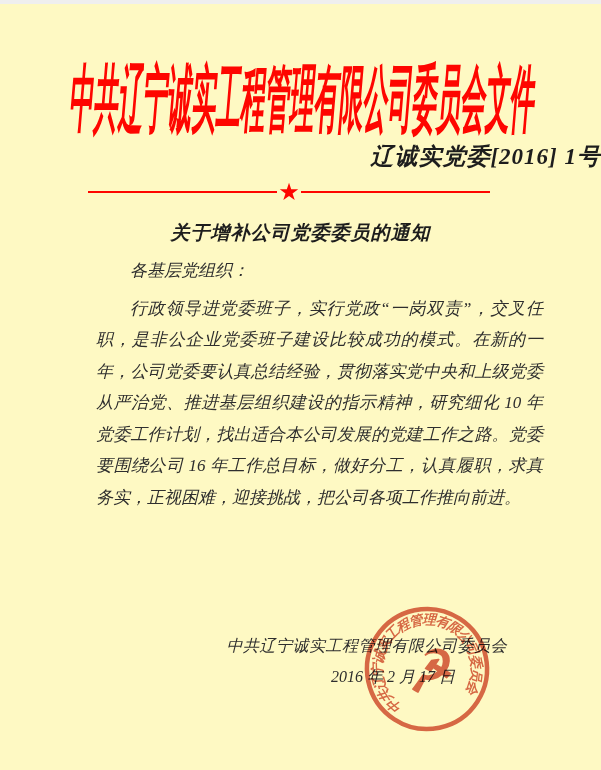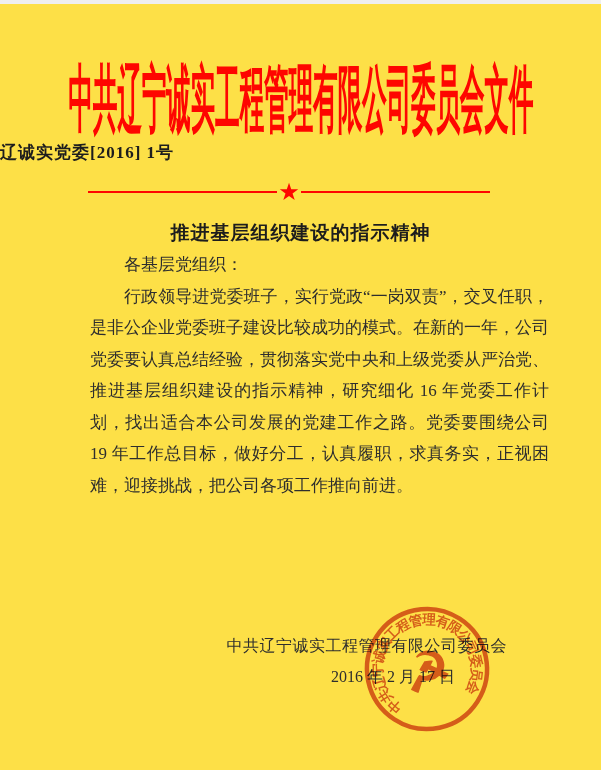--- a/index.html
+++ b/index.html
@@ -1,36 +1,37 @@
 <!DOCTYPE html>
 <html><head>
 <meta charset="utf-8">
 <style>
   html,body{margin:0;padding:0;background:#fff;}
   #page{
-    position:relative;width:601px;height:770px;background:#fde047;
+    position:relative;width:601px;height:770px;background:#fef9c3;
     font-family:"Liberation Serif",serif;color:var(--text,#2b2b2b);
     overflow:hidden;
+    font-style:italic;
   }
   .top-strip{position:absolute;top:0;left:0;width:601px;height:4px;background:#efefef;}
 
   .header-wrap{
     position:absolute;top:52px;left:0;width:601px;height:96px;
     display:flex;align-items:center;justify-content:center;
   }
   .header-title{
     font-size:24px;font-weight:bold;white-space:nowrap;
     color:var(--red,#fe0600);
     transform:scale(1.02,3.05);transform-origin:center;
     letter-spacing:0px;
   }
 
   .doc-number{
-    position:absolute;top:141px;left:0;width:601px;text-align:left;
-    font-size:17px;letter-spacing:1px;color:#1d1d1d;font-weight:600;
+    position:absolute;top:141px;left:0;width:601px;text-align:right;
+    font-size:23px;letter-spacing:1px;color:#1d1d1d;font-weight:600;
   }
 
   .star-line{
     position:absolute;top:181px;left:88px;width:402px;height:22px;
     display:flex;align-items:center;
   }
   .star-line .rule{flex:1;height:2px;background:var(--red,#fe0600);}
   .star-line .star{
     font-size:24px;line-height:22px;color:var(--red,#fe0600);
     margin:0 1px;font-family:"DejaVu Sans",sans-serif;
@@ -38,21 +39,21 @@
 
   .subject{
     position:absolute;top:220px;left:0;width:601px;text-align:center;
     font-size:19px;font-weight:bold;color:#1d1d1d;letter-spacing:1px;
   }
 
   .body-text{
     position:absolute;top:249px;left:90px;width:459px;
     font-size:17px;line-height:31.5px;text-align:justify;color:#2e2e2e;
   }
-  .body-text p{margin:0;text-indent:34px;}
+  .body-text p{margin:6px;text-indent:34px;}
   .salutation{text-indent:0;}
 
   .signature-org{
     position:absolute;top:636px;left:0;width:507px;text-align:right;
     font-size:16px;letter-spacing:0.5px;color:#2e2e2e;
   }
   .signature-date{
     position:absolute;top:667px;left:0;width:455px;text-align:right;
     font-size:16px;color:#2e2e2e;
   }
@@ -79,25 +80,25 @@
   </div>
 
   <div class="doc-number">辽诚实党委[2016] 1号</div>
 
   <div class="star-line">
     <div class="rule"></div>
     <div class="star">★</div>
     <div class="rule"></div>
   </div>
 
-  <div class="subject">推进基层组织建设的指示精神</div>
+  <div class="subject">关于增补公司党委委员的通知</div>
 
   <div class="body-text">
     <p class="salutation">各基层党组织：</p>
-    <p>行政领导进党委班子，实行党政“一岗双责”，交叉任职，是非公企业党委班子建设比较成功的模式。在新的一年，公司党委要认真总结经验，贯彻落实党中央和上级党委从严治党、推进基层组织建设的指示精神，研究细化 16 年党委工作计划，找出适合本公司发展的党建工作之路。党委要围绕公司 19 年工作总目标，做好分工，认真履职，求真务实，正视困难，迎接挑战，把公司各项工作推向前进。</p>
+    <p>行政领导进党委班子，实行党政“一岗双责”，交叉任职，是非公企业党委班子建设比较成功的模式。在新的一年，公司党委要认真总结经验，贯彻落实党中央和上级党委从严治党、推进基层组织建设的指示精神，研究细化 10 年党委工作计划，找出适合本公司发展的党建工作之路。党委要围绕公司 16 年工作总目标，做好分工，认真履职，求真务实，正视困难，迎接挑战，把公司各项工作推向前进。</p>
   </div>
 
   <div class="signature-org">中共辽宁诚实工程管理有限公司委员会</div>
 
   <div class="signature-date">2016 年 2 月 17 日</div>
 
 
   <svg class="seal" viewBox="0 0 150 150">
     <g transform="rotate(-12 75 75)">
       <circle cx="75" cy="75" r="60" fill="none" stroke="var(--seal,#d0503a)" stroke-width="4.5"></circle>

